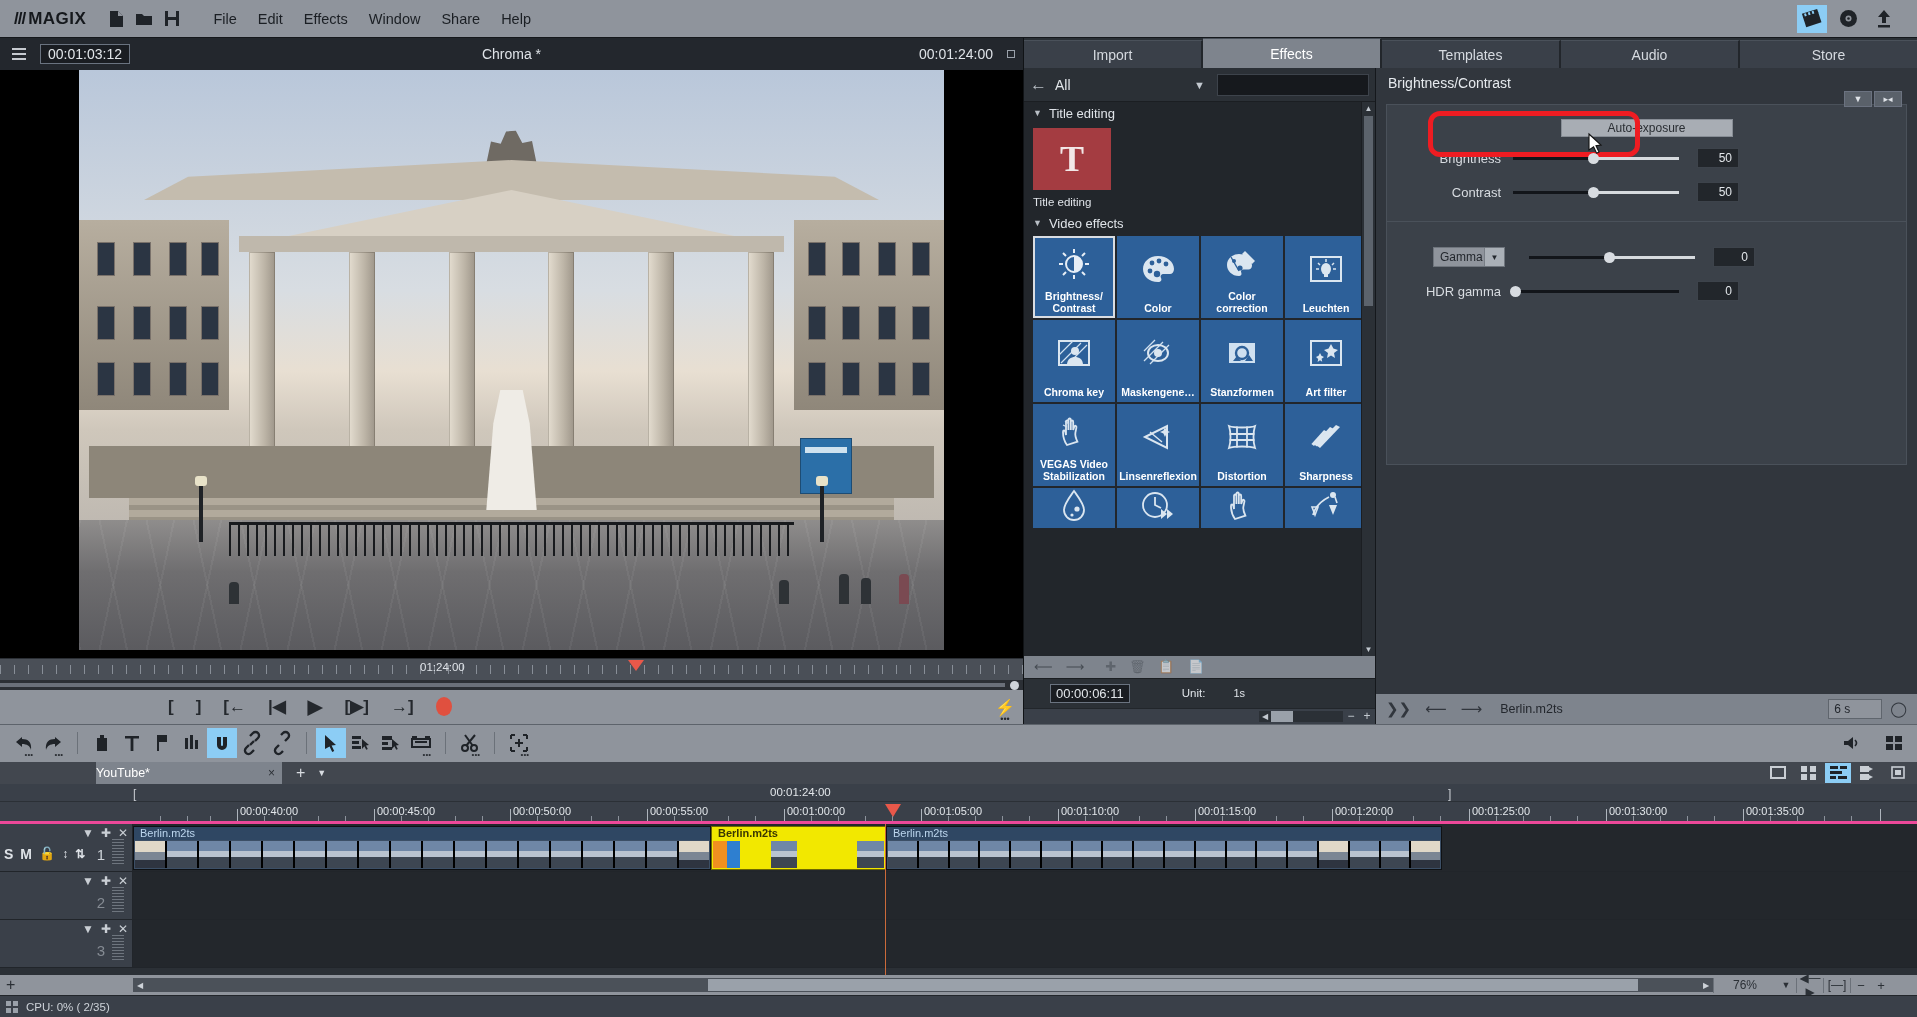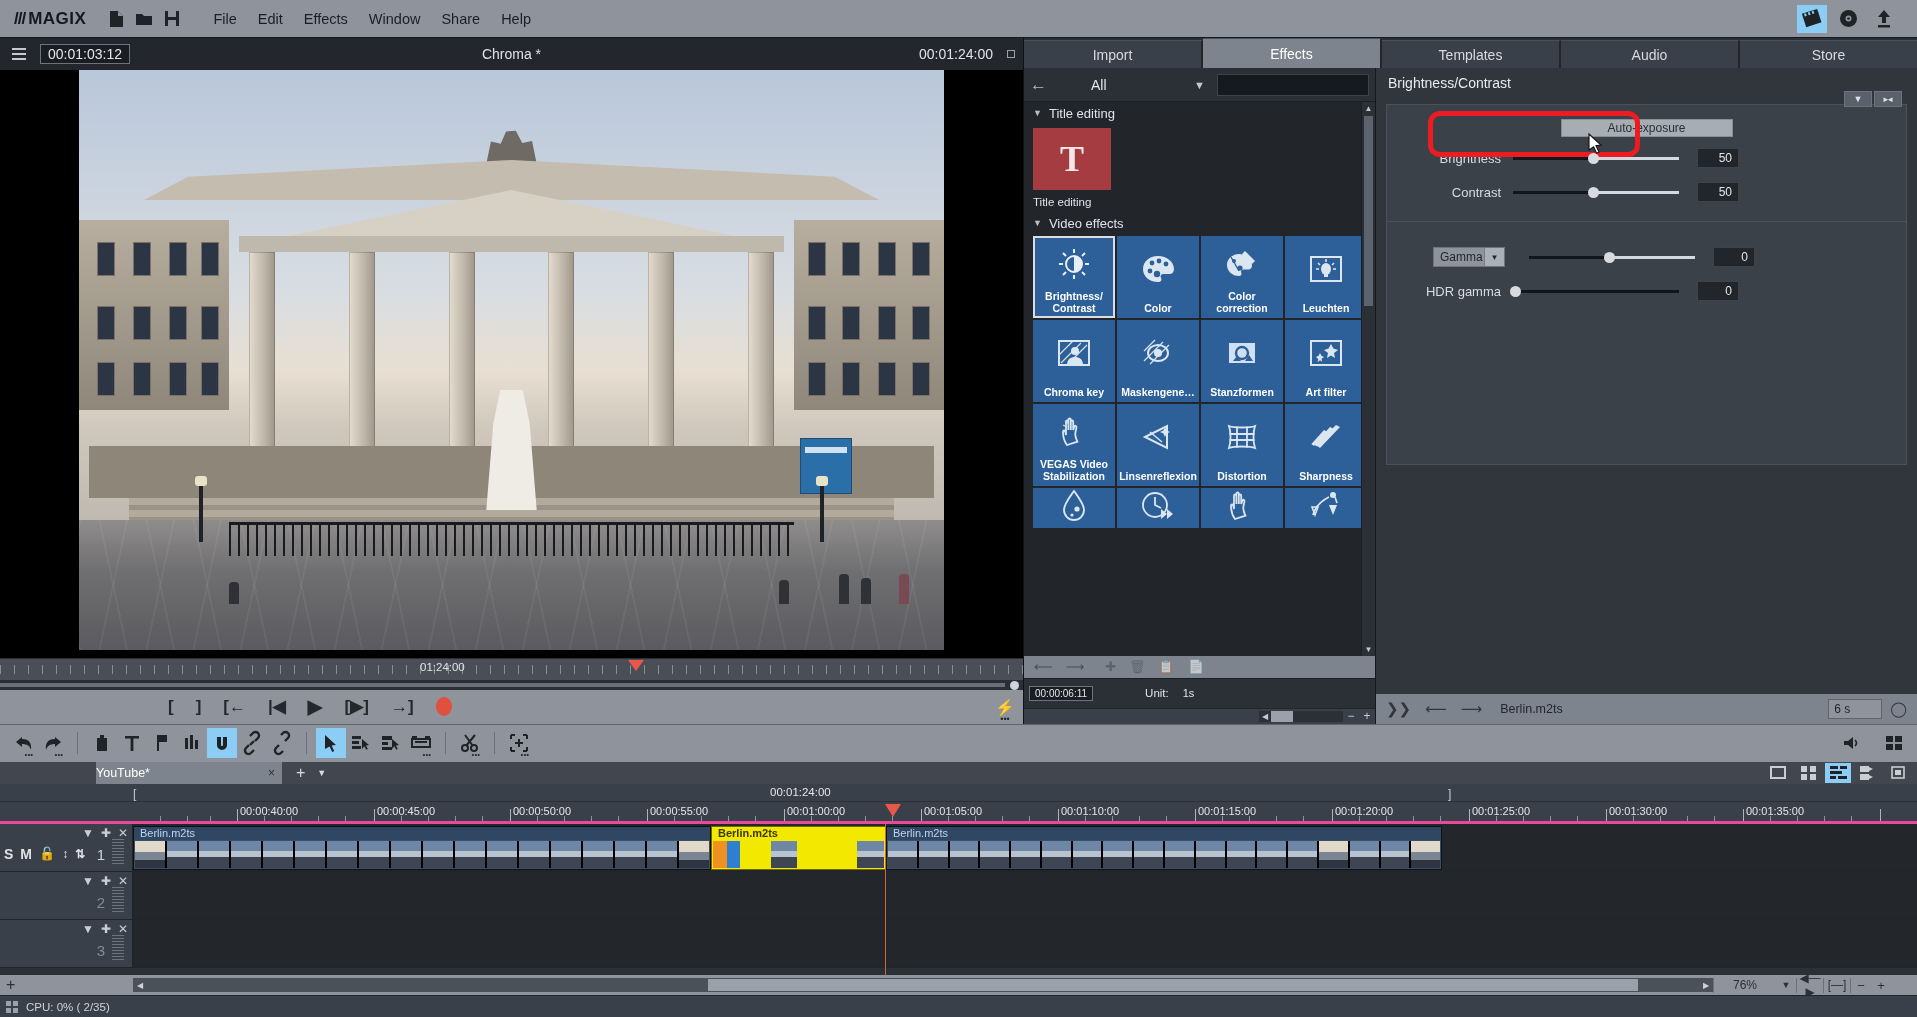--- a/index.html
+++ b/index.html
@@ -120,21 +120,21 @@
     border-top:1px solid #4a515a; cursor:pointer; }
   .tab.active { background:#7e848d; color:#fff; height:30px; }
   .panesplit { display:flex; flex:1 1 auto; min-height:0; }
 
   
   .browser { width:352px; flex:0 0 352px; background:#22262b; display:flex; flex-direction:column;
     border-right:1px solid #15181c; }
   .br-top { height:34px; display:flex; align-items:center; gap:8px; padding:0 6px;
     background:#2b3036; flex:0 0 34px; border-bottom:1px solid #1b1e22; }
   .br-back { font-size:17px; color:#b9bfc6; cursor:pointer; }
-  .br-all { font-size:14px; color:#e2e6ea;margin-left:36px; }
+  .br-all { font-size:14px; color:#e2e6ea; }
   .br-chev { margin-left:auto; color:#c3c9d0; font-size:11px; cursor:pointer; padding-right:4px;}
   .br-search { width:152px; height:22px; background:#16191d; border:1px solid #3d434b; cursor:text; }
   .br-scrollarea { flex:1 1 auto; display:flex; min-height:0; }
   .br-inner { flex:1 1 auto; min-width:0; }
   .grp { height:22px; display:flex; align-items:center; gap:7px; padding-left:9px;
     font-size:13px; color:#dfe3e8; cursor:pointer; }
   .grp .caret { font-size:9px; color:#b9bfc6; }
   .title-tile { width:78px; height:62px; margin:4px 0 0 9px; background:#a43c41;
     display:flex; align-items:center; justify-content:center; cursor:pointer; }
   .title-tile span { font-size:36px; color:#f2e7e7; font-weight:bold; font-family:"Liberation Serif",serif;}
@@ -151,24 +151,24 @@
   .br-scroll .up,.br-scroll .dn { height:13px; display:flex; align-items:center;
     justify-content:center; font-size:8px; color:#c3c9d0; }
   .br-scroll .dn { position:absolute; bottom:0; left:0; right:0; }
   .br-scroll .thumb { position:absolute; top:14px; left:2px; right:2px; height:190px;
     background:#5c636c; }
   .br-tools { height:22px; background:#7e848d; display:flex; align-items:center; gap:13px;
     padding-left:10px; flex:0 0 22px; }
   .br-tools .t { color:#454b52; font-size:13px; cursor:pointer; }
   .br-keys { height:30px; background:#2b3036; display:flex; align-items:center; flex:0 0 30px;
     border-top:1px solid #1b1e22; }
-  .br-keys .kb { border:1px solid #6a7380; background:#1a1d22; font-size:10px; color:#e2e6ea;
-    padding:1px 5px; margin-left:5px; }
+  .br-keys .kb { border:1px solid #6a7380; background:#1a1d22; font-size:13px; color:#e2e6ea;
+    padding:1px 5px; margin-left:26px; }
   .br-keys .unit { font-size:11.5px; margin-left:52px; color:#dfe3e8; }
-  .br-keys .unitv { font-size:11px; margin-left:14px; color:#dfe3e8; }
+  .br-keys .unitv { font-size:11px; margin-left:28px; color:#dfe3e8; }
   .br-hbar { height:16px; background:#3a4049; display:flex; align-items:center; flex:0 0 16px;
     border-top:1px solid #22262b;}
   .br-hbar .gut { margin-left:235px; flex:1 1 auto; height:11px; background:#2b3036;
     position:relative; }
   .br-hbar .gut .th { position:absolute; left:12px; width:22px; top:0; bottom:0; background:#9aa1aa;}
   .br-hbar .gut .ar { position:absolute; left:0; top:0; bottom:0; width:12px; color:#c3c9d0;
     font-size:8px; display:flex;align-items:center;justify-content:center;}
   .br-hbar .mm { width:16px; text-align:center; color:#c3c9d0; font-size:12px; cursor:pointer;}
 
   

